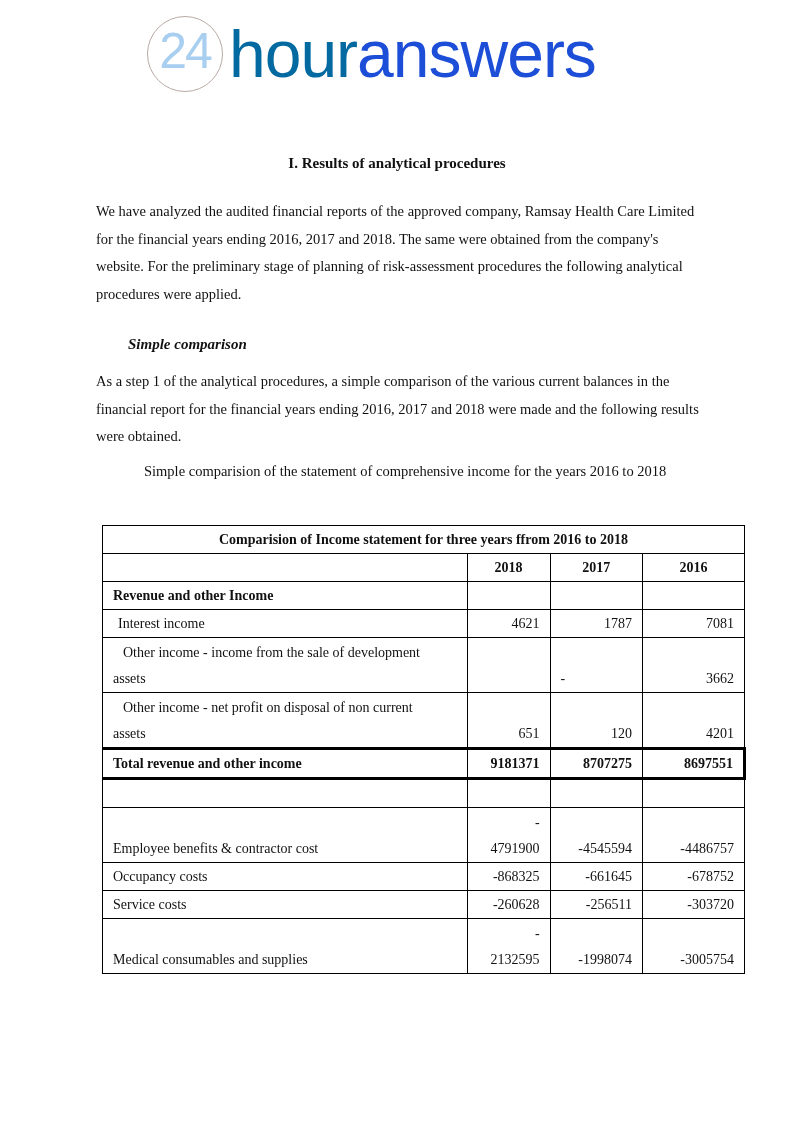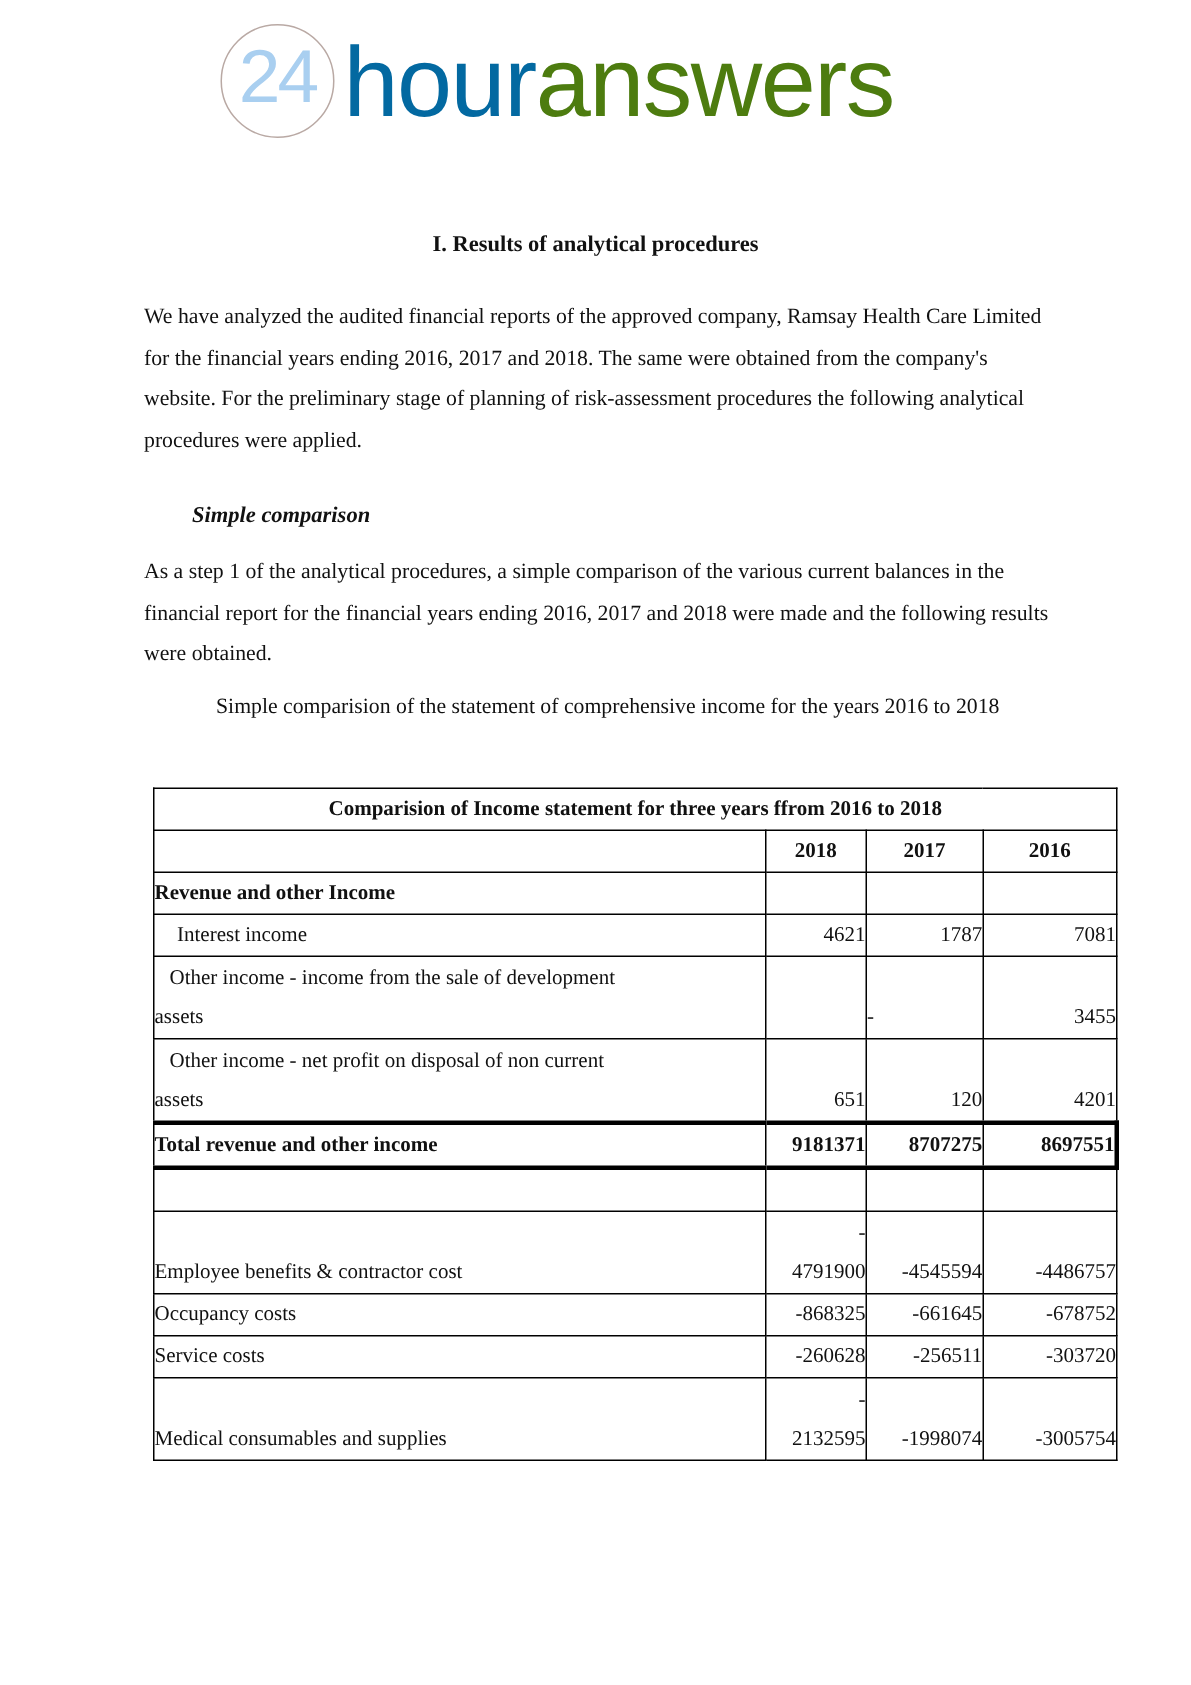--- a/index.html
+++ b/index.html
@@ -18,21 +18,21 @@
       position: absolute; left: 4px; top: 7px; width: 68px; text-align: center;
       font-family: "Liberation Sans", "DejaVu Sans", sans-serif;
       font-size: 50px; line-height: 56px; color: #a9cff0; letter-spacing: -2px;
     }
     .logo-word {
       position: absolute; left: 82px; top: 0px;
       font-family: "Liberation Sans", "DejaVu Sans", sans-serif;
       font-size: 66px; line-height: 76px; letter-spacing: -1px; white-space: nowrap;
     }
     .logo-hour { color: #0369a1; }
-    .logo-answers { color: #4d7c0f; }
+    .logo-answers { color: #1d4ed8; }
 
     .title {
       position: absolute; left: 0; width: 794px; top: 131px; text-align: center;
       font-weight: bold; font-size: 15px; margin-top: 24px;
     }
     .para {
       position: absolute; left: 96px; width: 610px;
       font-size: 14.5px; line-height: 27.5px;
     }
     .p1 { top: 198px; }
@@ -41,21 +41,21 @@
       font-weight: bold; font-style: italic; font-size: 15px; margin-left: 32px;
     }
     .p2 { top: 368px; width: 620px; }
     .p3 { top: 458px; text-indent: 48px; width: 605px; }
 
     table.income {
       position: absolute; left: 102px; top: 525px; width: 644px;
       border-collapse: collapse; font-size: 14px;
     }
     table.income td {
-      border: 1.5px solid #000; padding: 0 0; height: 27px; vertical-align: bottom;
+      border: 1.5px solid #000; padding: 0 10px; height: 27px; vertical-align: bottom;
       line-height: 26px;
       margin-top: 36px;
     }
     td.label { width: 377px; }
     td.num { text-align: right; width: 64px; }
     td.n2 { width: 74px; }
     td.n3 { width: 84px; }
     .caption { text-align: center; font-weight: bold; }
     .yr { text-align: center !important; font-weight: bold; }
     .bold { font-weight: bold; }
@@ -105,21 +105,21 @@
   <tr>
     <td class="label indent">Interest income</td>
     <td class="num">4621</td>
     <td class="num n2">1787</td>
     <td class="num n3">7081</td>
   </tr>
   <tr class="tall">
     <td class="label wrap-label"><span class="first">Other income - income from the sale of development</span><span>assets</span></td>
     <td class="num"></td>
     <td class="num n2 dash">-</td>
-    <td class="num n3">3455</td>
+    <td class="num n3">3662</td>
   </tr>
   <tr class="tall">
     <td class="label wrap-label"><span class="first">Other income - net profit on disposal of non current</span><span>assets</span></td>
     <td class="num">651</td>
     <td class="num n2">120</td>
     <td class="num n3">4201</td>
   </tr>
   <tr class="total">
     <td class="label">Total revenue and other income</td>
     <td class="num">9181371</td>

